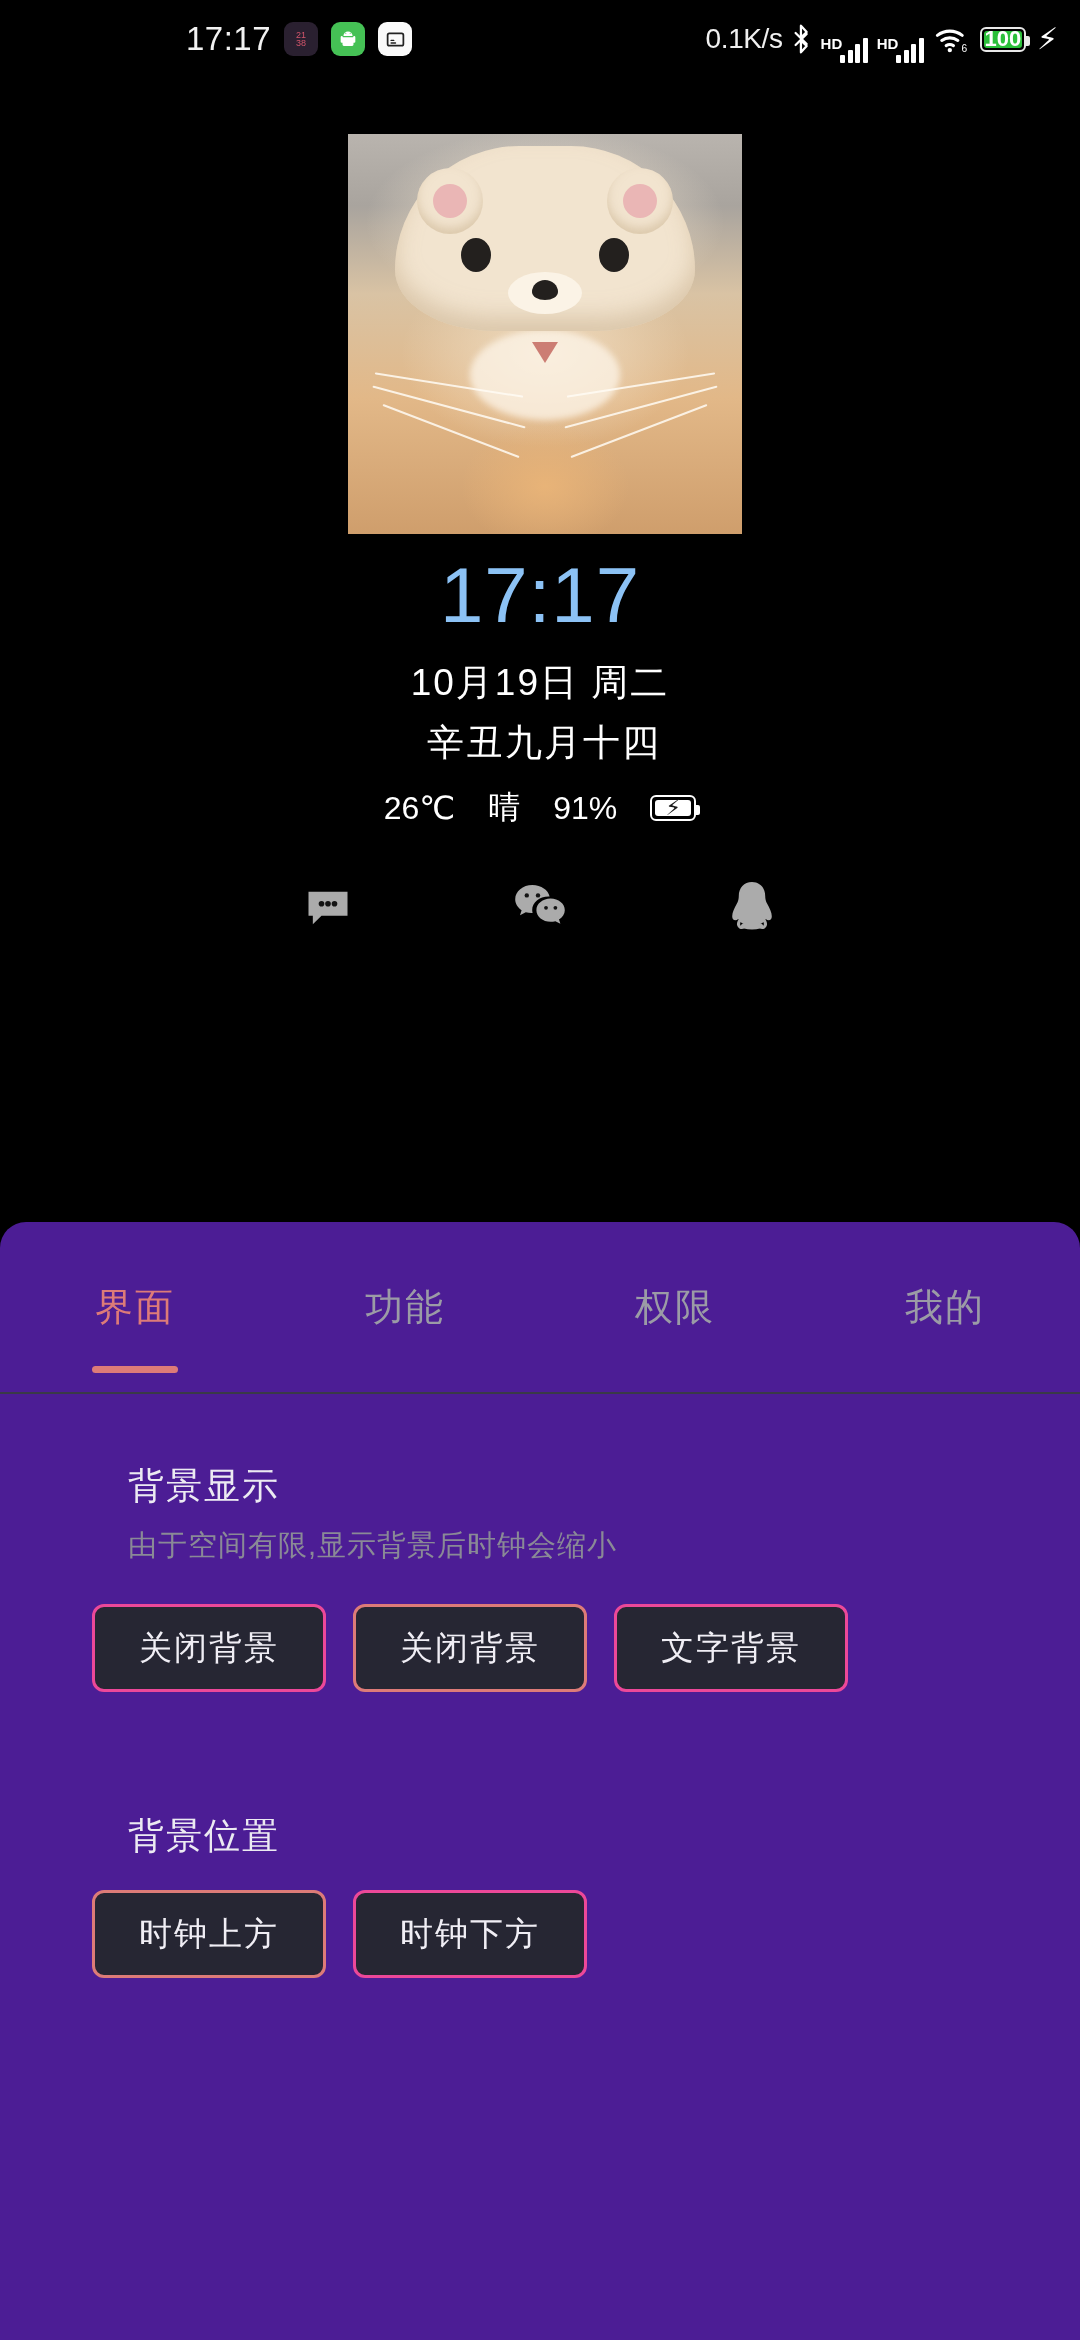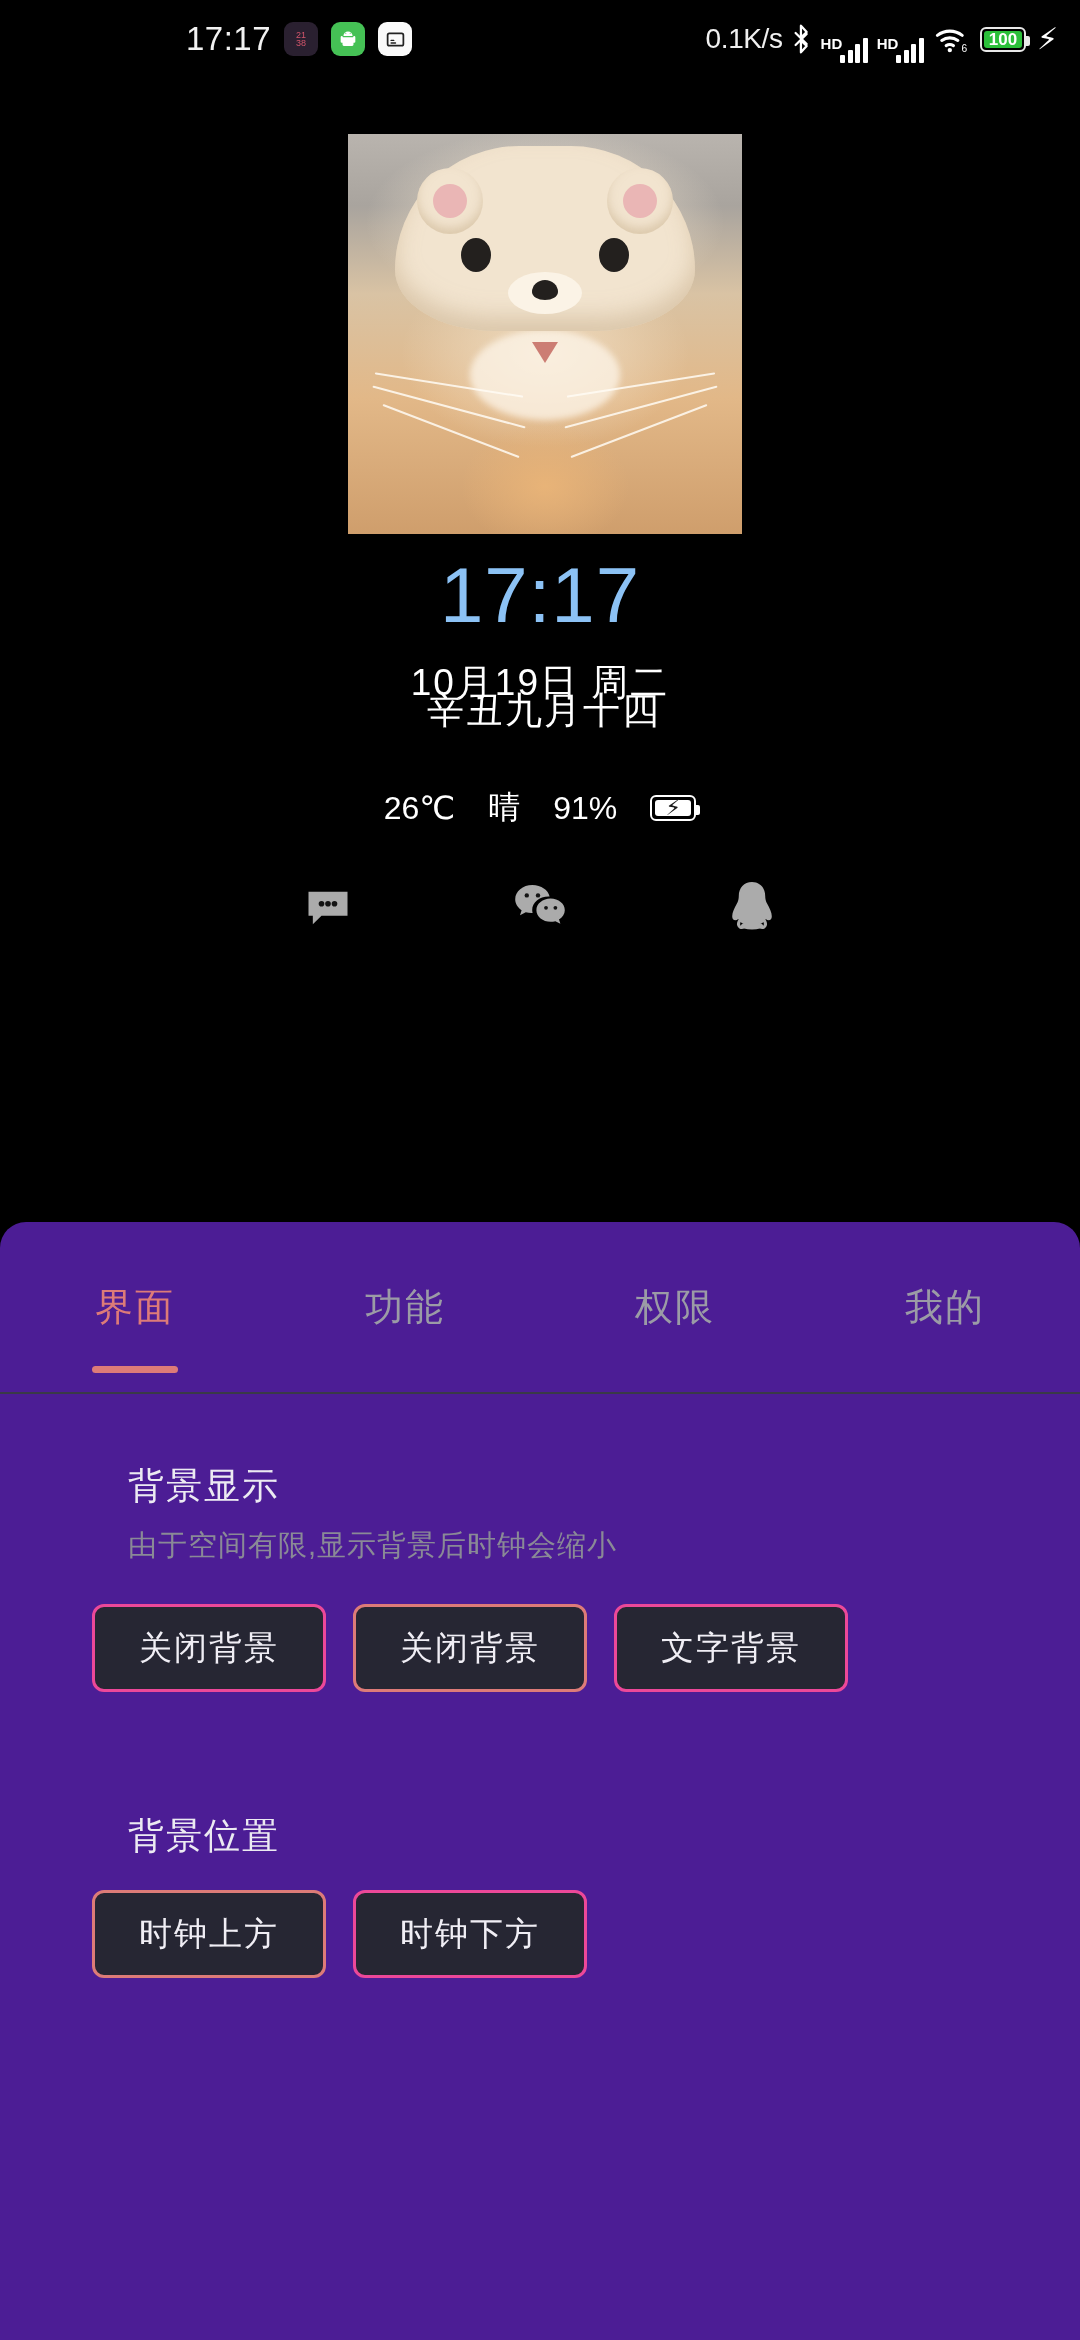--- a/index.html
+++ b/index.html
@@ -35,21 +35,21 @@
   .bars i:nth-child(1){ height:8px; }
   .bars i:nth-child(2){ height:13px; }
   .bars i:nth-child(3){ height:19px; }
   .bars i:nth-child(4){ height:25px; }
   .batt{ position:relative; width:46px; height:25px; border:2.5px solid #e8e8e8;
          border-radius:6px; display:flex; align-items:center; justify-content:center; }
   .batt::after{ content:""; position:absolute; right:-6px; top:7px; width:4px; height:10px;
                 background:#e8e8e8; border-radius:0 2px 2px 0; }
   .batt-fill{ position:absolute; left:2px; top:2px; bottom:2px; right:2px;
               background:#2bbf3a; border-radius:3px; }
-  .batt-txt{ position:relative; font-size:17px; font-weight:bold; color:#fff; line-height:1; z-index:2; }
+  .batt-txt{ position:relative; font-size:22px; font-weight:bold; color:#fff; line-height:1; z-index:2; }
   .bolt{ font-size:30px; color:#fff; line-height:1; margin-left:2px; }
 
   
   .preview{ position:absolute; top:78px; left:0; width:1080px; height:1150px; }
   .photo{
     position:absolute; left:348px; top:56px; width:394px; height:400px;
     background:
       radial-gradient(ellipse 120px 90px at 50% 88%, rgba(233,180,120,.95) 0%, rgba(233,180,120,0) 70%),
       radial-gradient(ellipse 200px 130px at 50% 55%, #f0dcc0 0%, rgba(240,220,192,0) 72%),
       radial-gradient(ellipse 230px 120px at 50% 22%, #f3e6d2 0%, rgba(243,230,210,0) 78%),
@@ -79,21 +79,21 @@
            filter:blur(3px); }
   .whisk{ position:absolute; height:2px; background:rgba(255,252,245,.85); border-radius:2px; }
 
   .clock{
     position:absolute; left:0; right:0; top:478px; text-align:center;
     font-size:78px; color:#8cc2f5; letter-spacing:1px; line-height:1;
     font-family:"Liberation Sans","DejaVu Sans",sans-serif;
   }
   .dateline{ position:absolute; left:0; right:0; text-align:center; color:#fff; }
   .date1{ top:580px; font-size:37px; letter-spacing:2px; }
-  .date2{ top:608px; font-size:37px; letter-spacing:2px;padding-left:8px; }
+  .date2{ top:640px; font-size:37px; letter-spacing:2px;padding-left:8px; }
   .wx-row{
     position:absolute; left:0; right:0; top:708px;
     display:flex; align-items:center; justify-content:center; gap:33px;
     color:#fff; font-size:32px;
   }
   .wx-batt{ position:relative; width:46px; height:26px; border:2.5px solid #fff;
             border-radius:6px; }
   .wx-batt::after{ content:""; position:absolute; right:-6px; top:8px; width:4px; height:10px;
                    background:#fff; border-radius:0 2px 2px 0; }
   .wx-batt i{ position:absolute; left:3px; top:3px; right:3px; bottom:3px;

